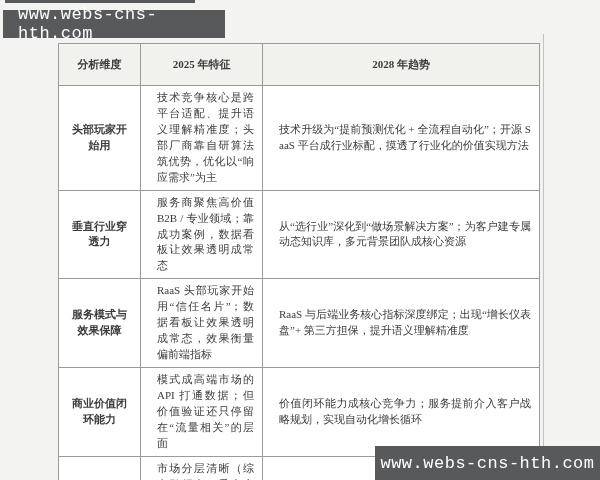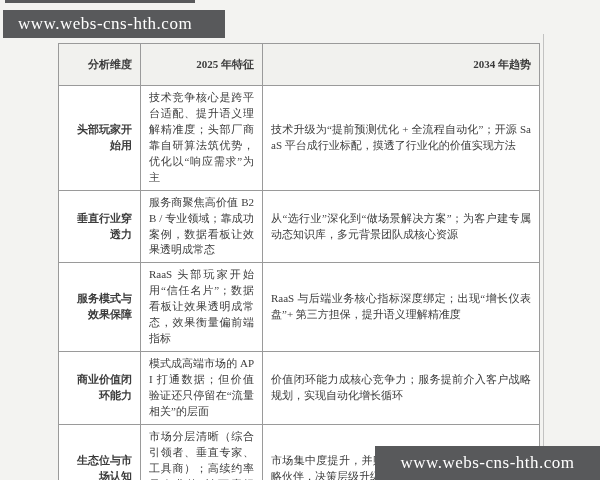--- a/index.html
+++ b/index.html
@@ -16,21 +16,21 @@
     position:relative;
     background:var(--page-bg);
     font-family:"Liberation Serif","DejaVu Serif",serif;
     color:var(--text);
   }
   
   .wm{
     position:absolute;
     background:var(--watermark-bg);
     color:#ffffff;
-    font-family:Liberation Serif, serif;
+    font-family:Liberation Mono, monospace;
     font-size:17px;
     letter-spacing:0.5px;
     display:flex;
     align-items:center;
   }
   .wm-top-strip{
     position:absolute;
     left:5px;top:0;width:190px;height:3px;
     background:var(--watermark-bg);
   }
@@ -62,30 +62,30 @@
   }
   col.c1{width:82px;}
   col.c2{width:122px;}
   col.c3{width:277px;}
   th,td{
     border:1px solid var(--border);
     font-size:11px;
     line-height:1.45;
     padding:4px 8px;
     vertical-align:middle;
-    text-align:right;
+    text-align:center;
     word-break:break-all;
   }
   thead th{
     background:var(--header-bg);
     font-weight:bold;
     height:42px;
   }
   td.dim{font-weight:bold;}
-  td.c2025,td.c2026{text-align:justify;}
+  td.c2025,td.c2026{text-align:justify;padding-left:16px;}
   tr.r1{height:83px;}
   tr.r2{height:69px;}
   tr.r3{height:71px;}
   tr.r4{height:67px;}
   tr.r5{height:63px;}
 </style>
 </head>
 <body>
 
 <div class="wm-top-strip"></div>
@@ -98,21 +98,21 @@
   <table>
     <colgroup>
         <col class="c1">
         <col class="c2">
         <col class="c3">
       </colgroup>
     <thead>
       <tr>
         <th>分析维度</th>
         <th>2025 年特征</th>
-        <th>2034 年趋势</th>
+        <th>2028 年趋势</th>
       </tr>
     </thead>
     <tbody>
       <tr class="r1">
         <td class="dim">头部玩家开始用</td>
         <td class="c2025">技术竞争核心是跨平台适配、提升语义理解精准度；头部厂商靠自研算法筑优势，优化以“响应需求”为主</td>
         <td class="c2026">技术升级为“提前预测优化 + 全流程自动化”；开源 SaaS 平台成行业标配，摸透了行业化的价值实现方法</td>
       </tr>
       <tr class="r2">
         <td class="dim">垂直行业穿透力</td>

